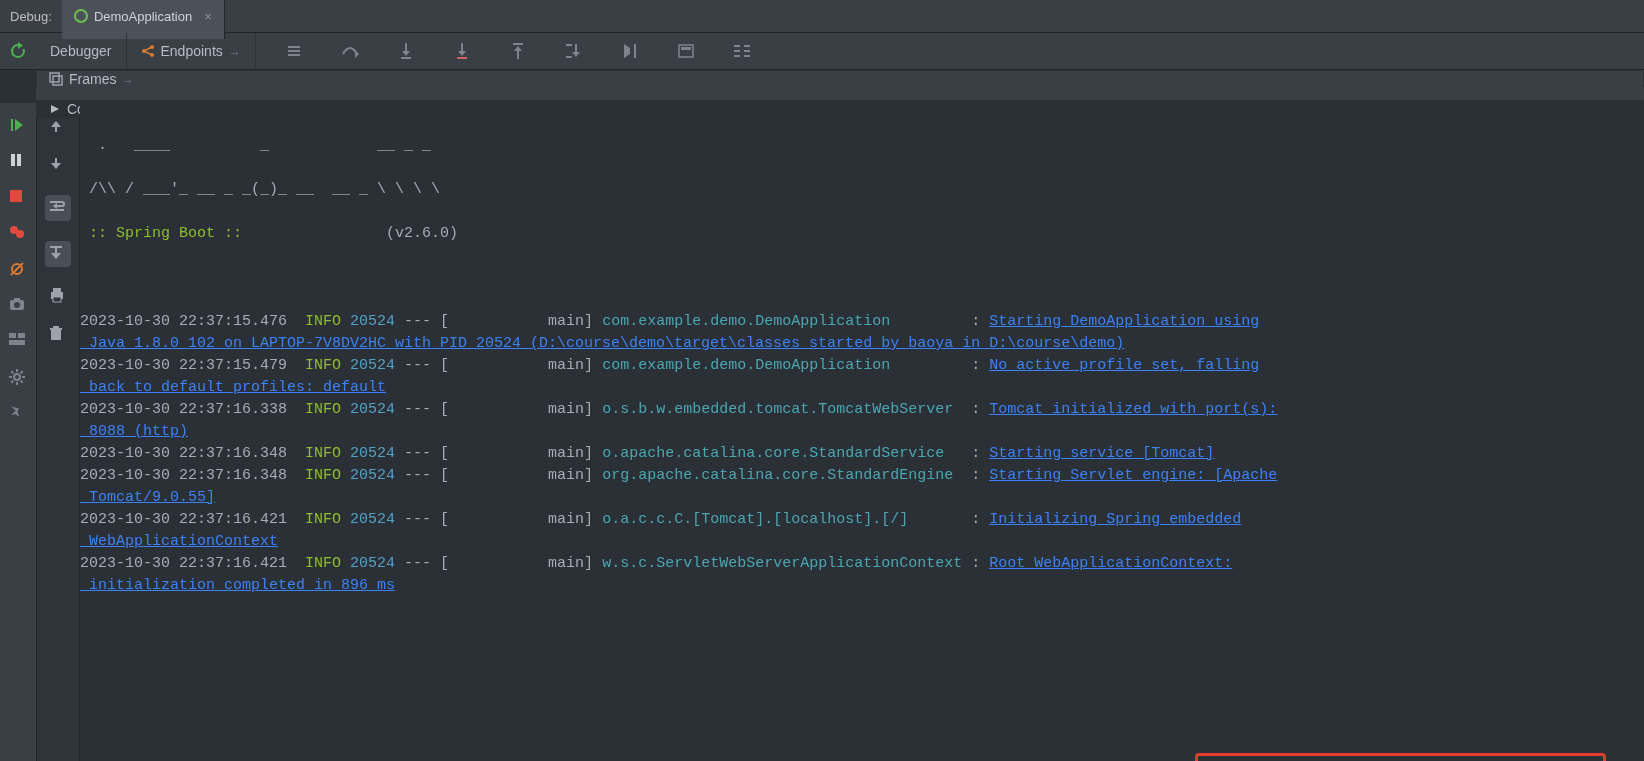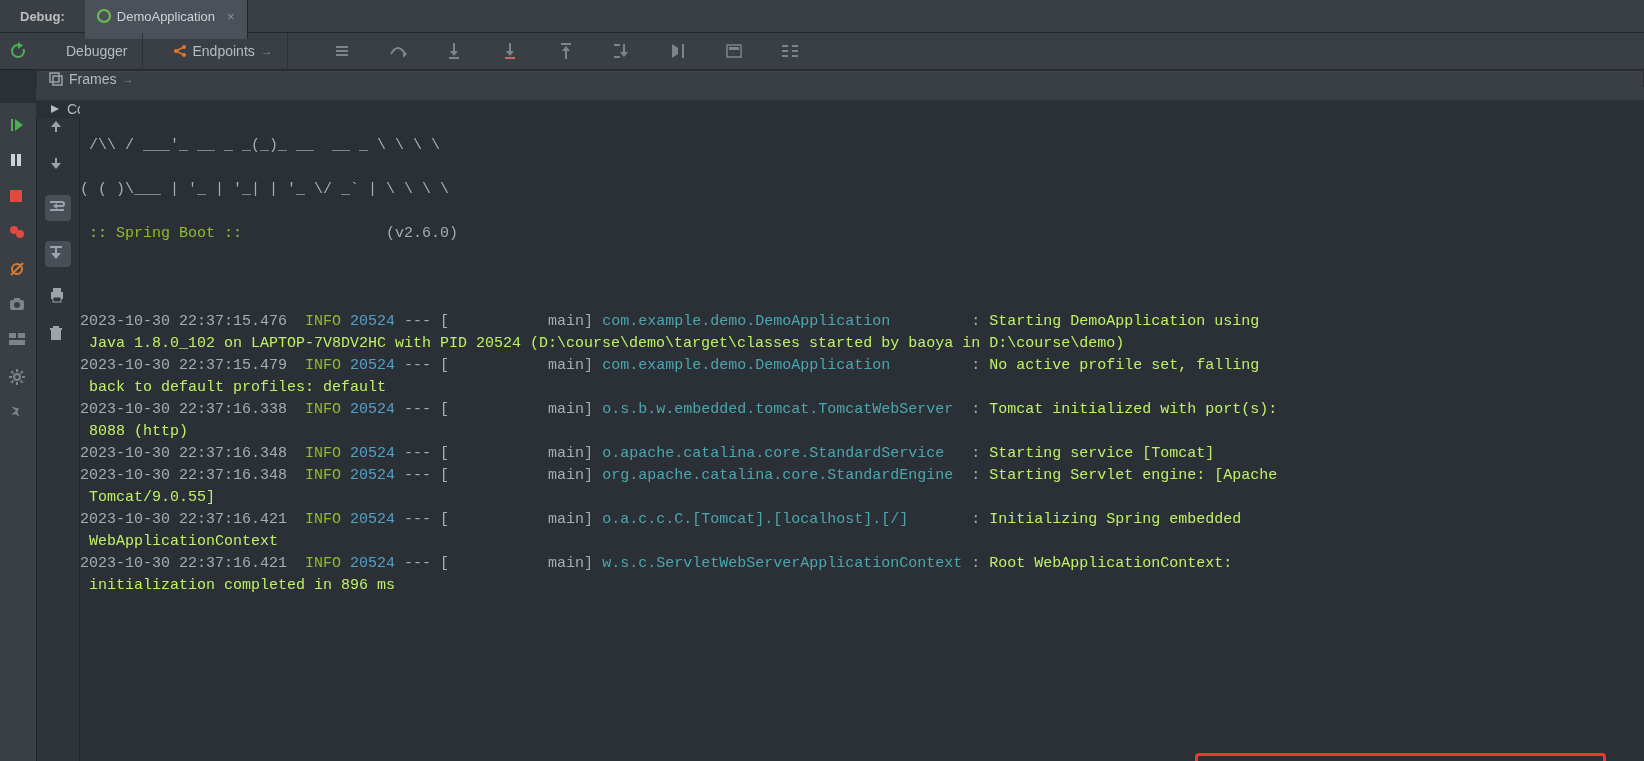--- a/index.html
+++ b/index.html
@@ -11,38 +11,37 @@
     width:1644px;
     overflow:hidden;
   }
   .topbar{
     height:32px;
     display:flex;
     align-items:center;
     background:#3a3f46;
     border-bottom:1px solid #22252a;
   }
-  .topbar .label{color:#bdbdbd;padding:0 20px;font-weight:bold;}
+  .topbar .label{color:#bdbdbd;padding:0 10px;}
   .run-tab{
     height:46px;
     display:flex;align-items:center;gap:6px;
     padding:0 12px;
     background:#4b5059;
     border-right:1px solid #22252a;
     color:#cfd3d8;
   }
   .run-tab .ri{width:14px;height:14px;position:relative;display:inline-block;}
   .run-tab .ri svg{display:block;}
   .close{color:#8e949c;margin-left:6px;}
   .toolbar{
     height:36px;
     display:flex;align-items:stretch;
     background:#3a3f46;
     border-bottom:1px solid #22252a;
-    gap:16px;
   }
   .toolbar .cell{
     display:flex;align-items:center;justify-content:center;
     width:36px;
     color:#7e848c;
   }
   .toolbar .tab{
     display:flex;align-items:center;gap:6px;
     padding:0 14px;
     border-right:1px solid #2e3238;
@@ -98,21 +97,21 @@
     padding:10px 12px 16px 0;
     white-space:pre;
     position:relative;
     overflow:hidden;
   }
   .console .line{white-space:pre;}
   .c-info{color:#8fbd2b;}
   .c-num{color:#53a0c7;}
   .c-th{color:#a6acb3;}
   .c-log{color:#4aa7b0;}
-  .c-msg{color:#bef264;}
+  .c-msg{color:#3b82f6;text-decoration:underline;}
   .hl-box{
     position:absolute;
     left:1115px; top:650px;
     width:405px; height:44px;
     border:3px solid #e83a2f;
     border-radius:4px;
     pointer-events:none;
   }
   .gicon{fill:currentColor;}
 </style>
@@ -303,20 +302,20 @@
           <rect x="4" y="10" width="8" height="5" fill="#2f333a" stroke="currentColor"></rect>
         </svg></span>
     <span class="ic"><svg width="14" height="16" viewBox="0 0 14 16">
           <rect x="2" y="4" width="10" height="11" fill="currentColor"></rect>
           <rect x="4" y="1" width="6" height="2" fill="currentColor"></rect>
           <rect x="1" y="3" width="12" height="2" fill="currentColor"></rect>
         </svg></span>
   </div>
 
   <div class="console">
+<div class="line">  .   ____          _            __ _ _</div>
 <div class="line"> /\\ / ___'_ __ _ _(_)_ __  __ _ \ \ \ \</div>
-<div class="line">( ( )\___ | '_ | '_| | '_ \/ _` | \ \ \ \</div>
 <div class="line"><span class="c-info"> :: Spring Boot ::</span><span class="c-th">                (v2.6.0)</span></div>
 <div class="line">&nbsp;</div>
 <div id="loglines"><div class="line"><span class="c-th">2023-10-30 22:37:15.476  </span><span class="c-info">INFO</span><span class="c-th"> </span><span class="c-num">20524</span><span class="c-th"> --- [           main] </span><span class="c-log">com.example.demo.DemoApplication        </span><span class="c-th"> : </span><span class="c-msg">Starting DemoApplication using</span></div><div class="line"><span class="c-msg"> Java 1.8.0_102 on LAPTOP-7V8DV2HC with PID 20524 (D:\course\demo\target\classes started by baoya in D:\course\demo)</span></div><div class="line"><span class="c-th">2023-10-30 22:37:15.479  </span><span class="c-info">INFO</span><span class="c-th"> </span><span class="c-num">20524</span><span class="c-th"> --- [           main] </span><span class="c-log">com.example.demo.DemoApplication        </span><span class="c-th"> : </span><span class="c-msg">No active profile set, falling</span></div><div class="line"><span class="c-msg"> back to default profiles: default</span></div><div class="line"><span class="c-th">2023-10-30 22:37:16.338  </span><span class="c-info">INFO</span><span class="c-th"> </span><span class="c-num">20524</span><span class="c-th"> --- [           main] </span><span class="c-log">o.s.b.w.embedded.tomcat.TomcatWebServer </span><span class="c-th"> : </span><span class="c-msg">Tomcat initialized with port(s):</span></div><div class="line"><span class="c-msg"> 8088 (http)</span></div><div class="line"><span class="c-th">2023-10-30 22:37:16.348  </span><span class="c-info">INFO</span><span class="c-th"> </span><span class="c-num">20524</span><span class="c-th"> --- [           main] </span><span class="c-log">o.apache.catalina.core.StandardService  </span><span class="c-th"> : </span><span class="c-msg">Starting service [Tomcat]</span></div><div class="line"><span class="c-th">2023-10-30 22:37:16.348  </span><span class="c-info">INFO</span><span class="c-th"> </span><span class="c-num">20524</span><span class="c-th"> --- [           main] </span><span class="c-log">org.apache.catalina.core.StandardEngine </span><span class="c-th"> : </span><span class="c-msg">Starting Servlet engine: [Apache</span></div><div class="line"><span class="c-msg"> Tomcat/9.0.55]</span></div><div class="line"><span class="c-th">2023-10-30 22:37:16.421  </span><span class="c-info">INFO</span><span class="c-th"> </span><span class="c-num">20524</span><span class="c-th"> --- [           main] </span><span class="c-log">o.a.c.c.C.[Tomcat].[localhost].[/]      </span><span class="c-th"> : </span><span class="c-msg">Initializing Spring embedded</span></div><div class="line"><span class="c-msg"> WebApplicationContext</span></div><div class="line"><span class="c-th">2023-10-30 22:37:16.421  </span><span class="c-info">INFO</span><span class="c-th"> </span><span class="c-num">20524</span><span class="c-th"> --- [           main] </span><span class="c-log">w.s.c.ServletWebServerApplicationContext</span><span class="c-th"> : </span><span class="c-msg">Root WebApplicationContext:</span></div><div class="line"><span class="c-msg"> initialization completed in 896 ms</span></div></div>
     <div class="hl-box"></div>
   </div>
 </div>
 
 </body></html>

